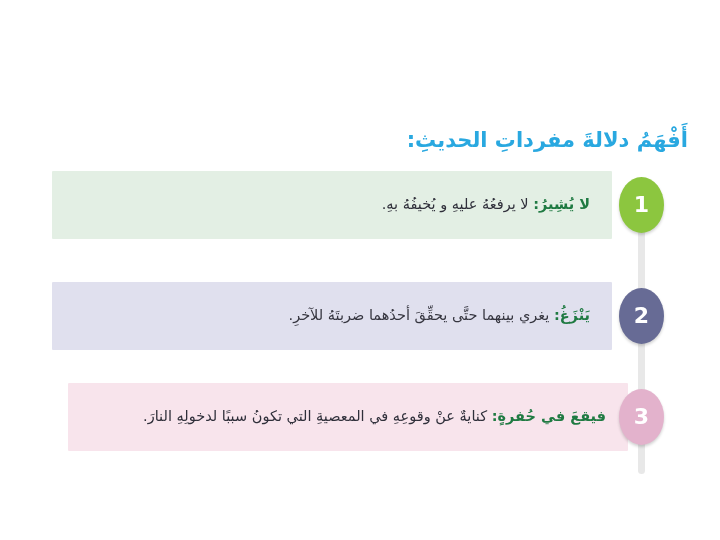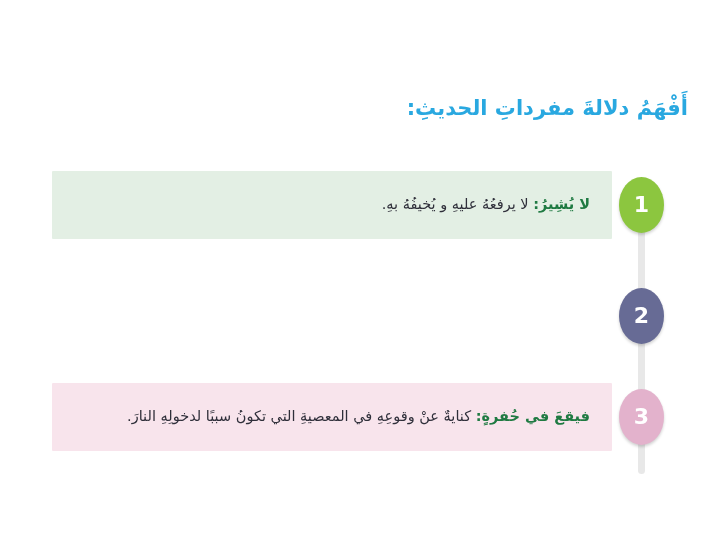--- a/index.html
+++ b/index.html
@@ -35,20 +35,21 @@
   }
   .title-text {
     display: inline-block;
     font-family: "DejaVu Sans", "Liberation Sans", sans-serif;
     font-size: 21px;
     font-weight: bold;
     color: #29a8e0;
     letter-spacing: 0px;
     line-height: 1.2;
     white-space: nowrap;
+    margin-top: 32px;
   }
 
   
   .connector {
     position: absolute;
     left: 638px;
     top: 206px;
     width: 7px;
     height: 268px;
     background: #e8e8e8;
@@ -72,21 +73,21 @@
     display: flex;
     align-items: center;
     justify-content: flex-start;
     direction: rtl;
     border-radius: 1px;
     box-sizing: border-box;
     padding: 0 22px 0 14px;
   }
   .row-1 { top: 171px; background: #e3efe4; }
   .row-2 { top: 282px; background: #e0e0ee; }
-  .row-3 { top: 383px; background: #f8e4ec; }
+  .row-3 { top: 383px; background: #f8e4ec; margin-left: 16px; }
 
   .row-text {
     font-family: "DejaVu Sans", "Liberation Sans", sans-serif;
     font-size: 14.5px;
     line-height: 1.5;
     direction: rtl;
     text-align: right;
     white-space: nowrap;
   }
   .term {
@@ -136,20 +137,25 @@
   <div class="connector"></div>
 
   <div class="rows">
 
     <div class="row row-1">
       <div class="row-text">
         <span class="term term-1">لا يُشِيرُ:</span><span class="gloss"> لا يرفعُهُ عليهِ و يُخيفُهُ بهِ.</span>
       </div>
     </div>
 
+    <div class="row row-2">
+      <div class="row-text">
+        <span class="term term-2">يَنْزَغُ:</span><span class="gloss"> يغري بينهما حتَّى يحقِّقَ أحدُهما ضربتَهُ للآخرِ.</span>
+      </div>
+    </div>
 
     <div class="row row-3">
       <div class="row-text">
         <span class="term term-3">فيقعَ في حُفرةٍ:</span><span class="gloss"> كنايةٌ عنْ وقوعِهِ في المعصيةِ التي تكونُ سببًا لدخولِهِ النارَ.</span>
       </div>
     </div>
 
   </div>
 
   <div class="badge badge-1">

